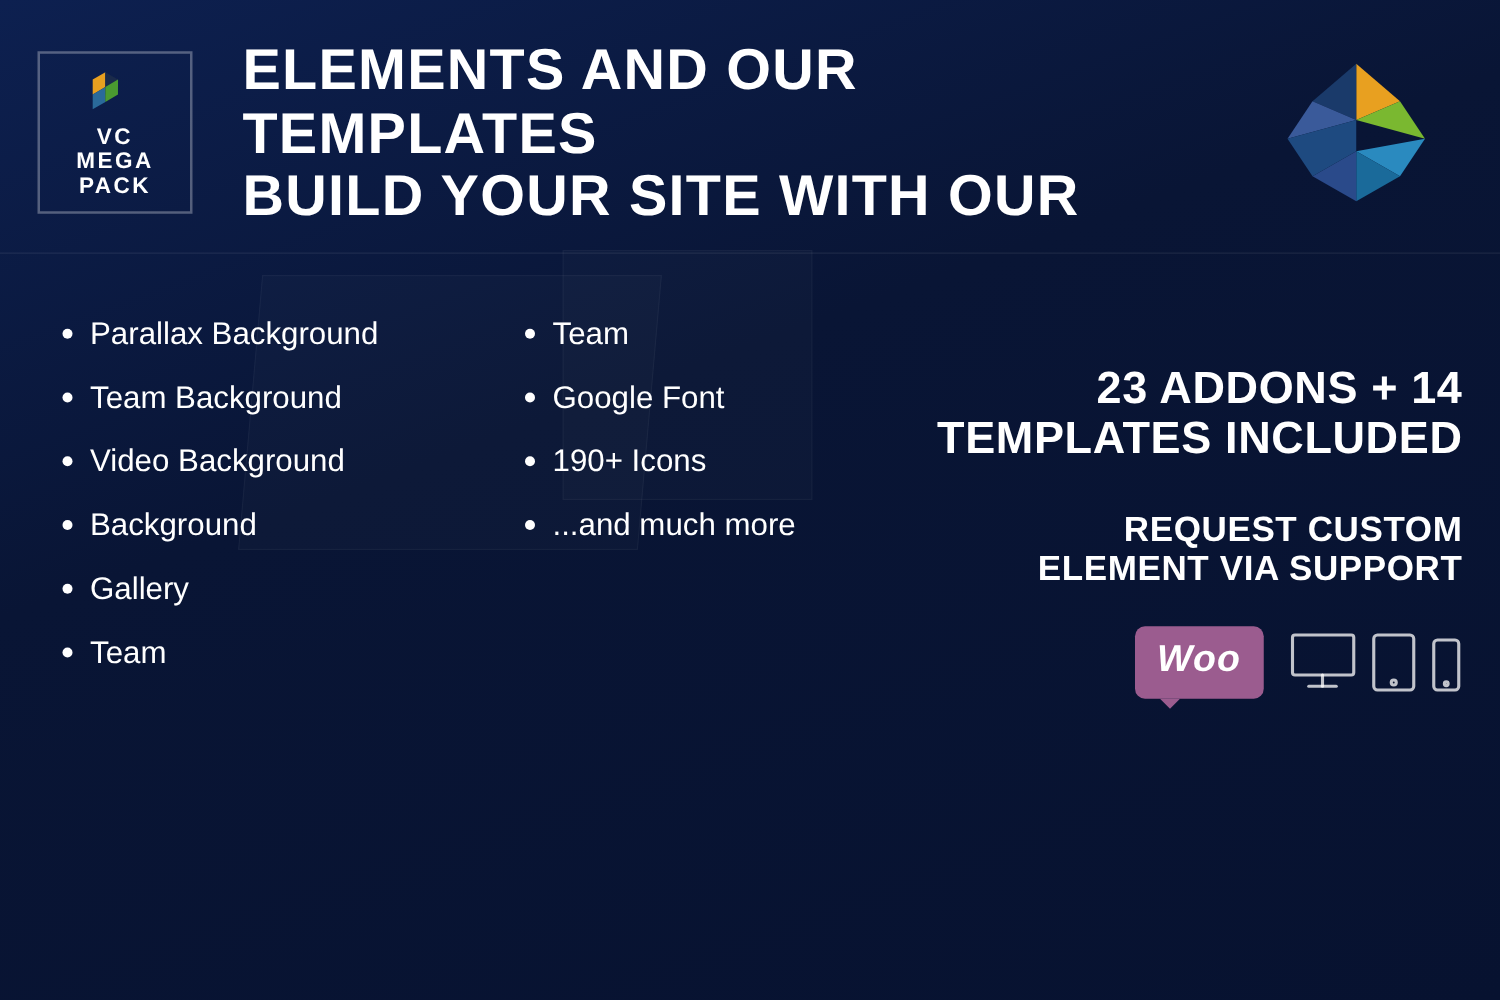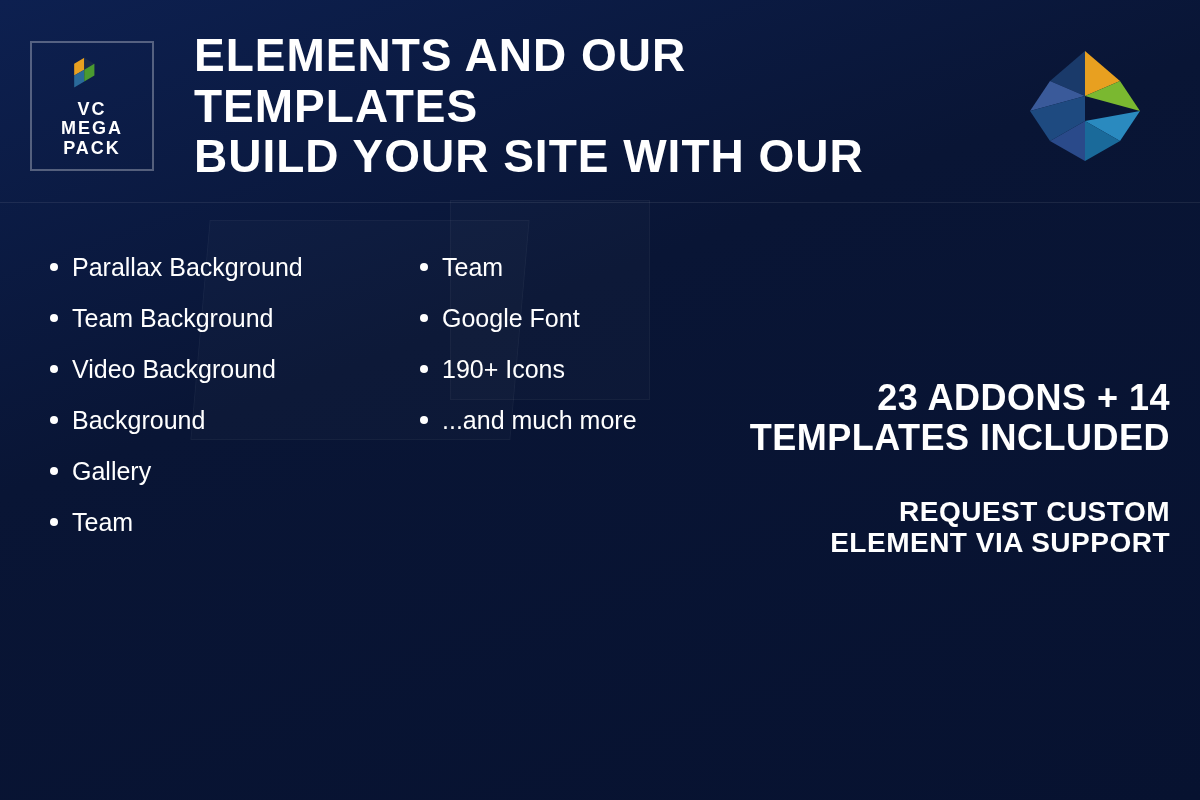--- a/index.html
+++ b/index.html
@@ -346,16 +346,41 @@
     <div class="col-right">
       <div class="stats-block">
         <div class="stats-primary">
           23 ADDONS + 14<br>TEMPLATES INCLUDED
         </div>
         <div class="stats-secondary">
           REQUEST CUSTOM<br>ELEMENT VIA SUPPORT
         </div>
       </div>
 
+      <div class="bottom-icons">
+
+        <div class="woo-badge">
+          <span class="woo-text">Woo</span>
+        </div>
+
+        <div class="device-icons">
+
+          <svg width="55" height="50" viewBox="0 0 55 50" xmlns="http://www.w3.org/2000/svg">
+            <rect x="3" y="3" width="49" height="32" rx="2" class="monitor-svg"></rect>
+            <line x1="27" y1="35" x2="27" y2="44" class="monitor-svg"></line>
+            <line x1="16" y1="44" x2="38" y2="44" class="monitor-svg"></line>
+          </svg>
+
+          <svg width="38" height="50" viewBox="0 0 38 50" xmlns="http://www.w3.org/2000/svg">
+            <rect x="3" y="3" width="32" height="44" rx="3" class="monitor-svg"></rect>
+            <circle cx="19" cy="41" r="2" class="monitor-svg"></circle>
+          </svg>
+
+          <svg width="26" height="46" viewBox="0 0 26 46" xmlns="http://www.w3.org/2000/svg">
+            <rect x="3" y="3" width="20" height="40" rx="3" class="monitor-svg"></rect>
+            <circle cx="13" cy="38" r="1.5" class="monitor-svg"></circle>
+          </svg>
+        </div>
+      </div>
     </div>
 
   </div>
 </div>
 
 </body></html>

